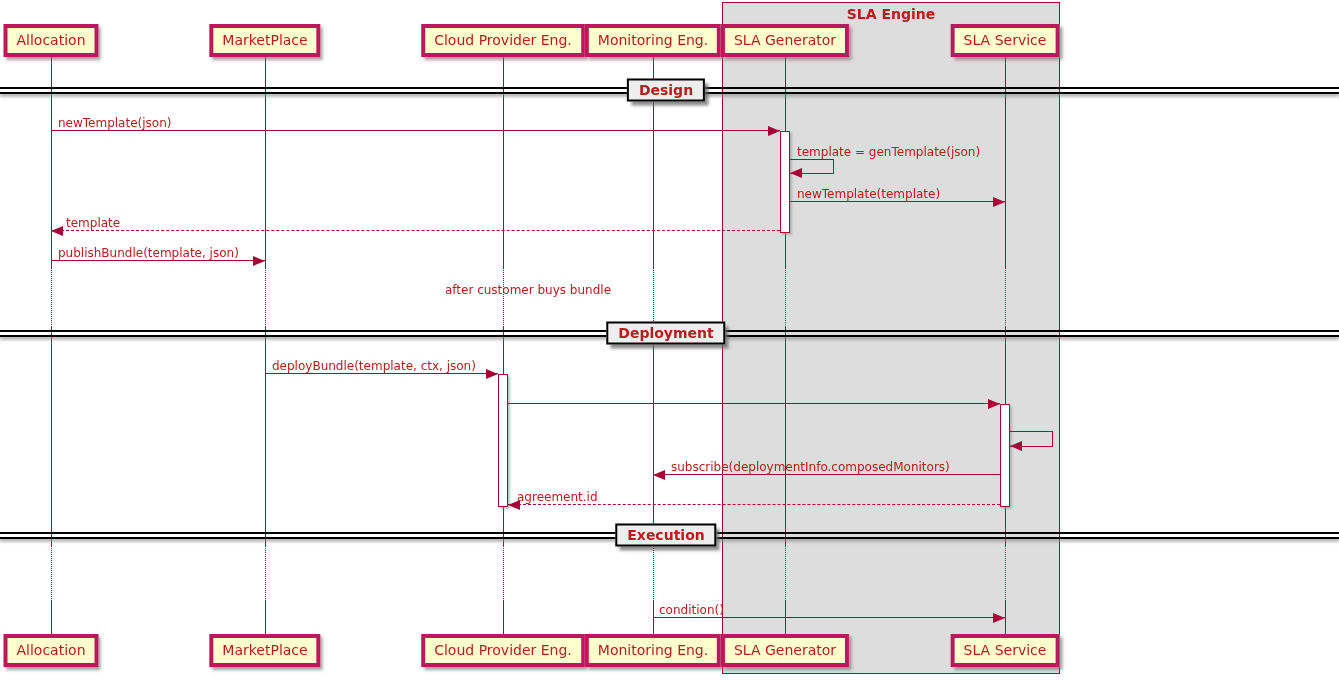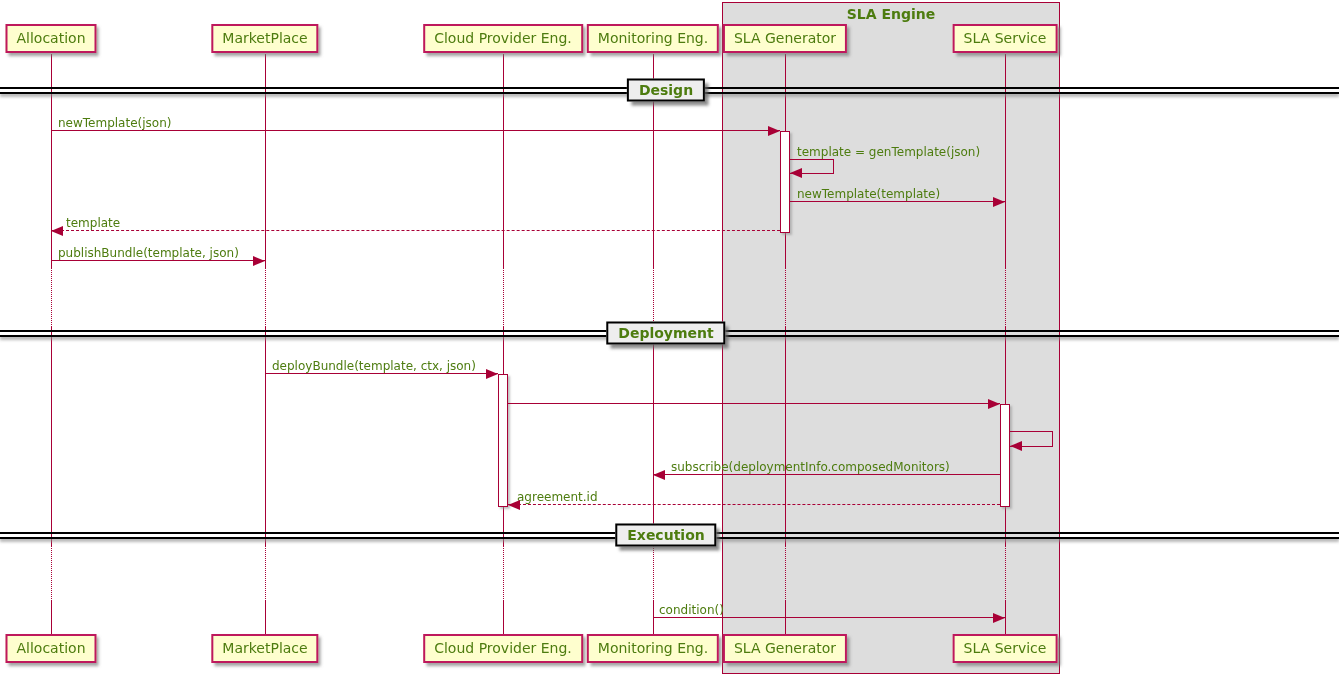--- a/index.html
+++ b/index.html
@@ -1,34 +1,34 @@
 <!DOCTYPE html>
 <html><head>
 <meta charset="utf-8">
 <style>
   html,body { margin:0; padding:0; background:#ffffff; }
   #canvas {
     position:relative; width:1339px; height:685px; overflow:hidden;
-    font-family:"DejaVu Sans","Liberation Sans",sans-serif; color:#4d7c0f;
+    font-family:"DejaVu Sans","Liberation Sans",sans-serif; color:#b91c1c;
     background:#ffffff;
   }
 
   
   .group-box {
     position:absolute; background:#dddddd; border:1px solid #A80036;
   }
   .group-title {
     position:absolute; width:100%; text-align:center; top:3px;
     font-weight:bold; font-size:14px;
   }
 
   
   .participant {
     position:absolute; transform:translateX(-50%);
-    background:#FEFECE; border:2px solid #be185d;
+    background:#FEFECE; border:4px solid #be185d;
     padding:4px 9px 5px 9px; font-size:14px; white-space:nowrap;
     box-shadow:3px 3px 3px rgba(120,120,120,0.7);
   }
 
   
   .lifeline-seg { position:absolute; width:0; border-left:1px solid #A80036; }
   .lifeline-seg.dotted { border-left-style:dotted; }
 
   
   .activation {
@@ -140,20 +140,21 @@
   <div class="arr right" style="left:993px; top:197px;"></div>
 
   <div class="msg-label" style="left:66px; top:216px;">template</div>
   <div class="msg-line dashed" style="left:51px; top:230px; width:729px;"></div>
   <div class="arr left" style="left:51px; top:226px;"></div>
 
   <div class="msg-label" style="left:58px; top:246px;">publishBundle(template, json)</div>
   <div class="msg-line" style="left:51px; top:260px; width:214px;"></div>
   <div class="arr right" style="left:253px; top:256px;"></div>
 
+  <div class="delay-note" style="left:51px; top:283px; width:954px;">after customer buys bundle</div>
 
   <div class="msg-label" style="left:272px; top:359px;">deployBundle(template, ctx, json)</div>
   <div class="msg-line" style="left:265px; top:373px; width:233px;"></div>
   <div class="arr right" style="left:486px; top:369px;"></div>
 
   <div class="msg-line" style="left:508px; top:403px; width:492px;"></div>
   <div class="arr right" style="left:988px; top:399px;"></div>
 
   <div class="self-loop" style="left:1010px; top:431px; width:42px; height:14px;"></div>
   <div class="arr left" style="left:1010px; top:441px;"></div>

